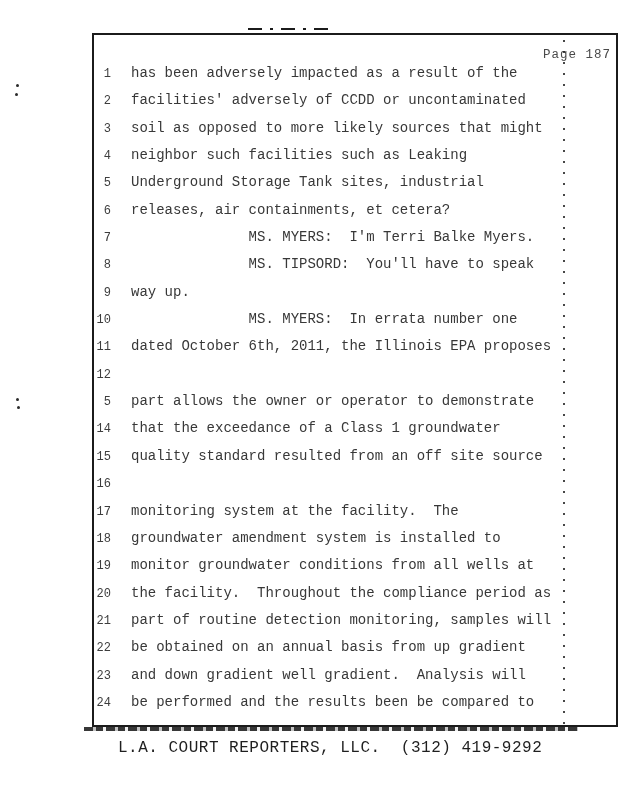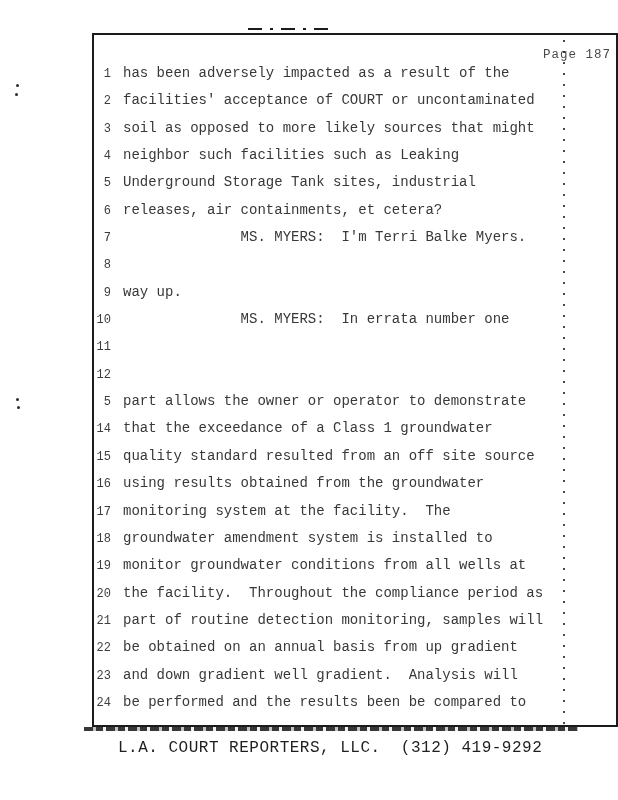--- a/index.html
+++ b/index.html
@@ -36,21 +36,21 @@
   }
   .num{
     flex:none;
     width:17px;
     text-align:right;
     font-size:12px;
     color:#3d3d3d;
     padding-top:2px;
   }
   .txt{
-    margin-left:12px;
+    margin-left:20px;
     white-space:pre;
     font-size:14px;
     color:#383838;
   }
   .footer{
     position:absolute;
     left:118px;top:739px;
     font-size:16px;
     letter-spacing:.5px;
     color:#1f1f1f;
@@ -90,21 +90,21 @@
 
   <div class="page-box">
     <div class="page-label">Page 187</div>
     <div class="lines">
         <div class="line">
           <span class="num">1</span>
           <span class="txt">has been adversely impacted as a result of the</span>
         </div>
         <div class="line">
           <span class="num">2</span>
-          <span class="txt">facilities' acceptance of COURT or uncontaminated</span>
+          <span class="txt">facilities' adversely of CCDD or uncontaminated</span>
         </div>
         <div class="line">
           <span class="num">3</span>
           <span class="txt">soil as opposed to more likely sources that might</span>
         </div>
         <div class="line">
           <span class="num">4</span>
           <span class="txt">neighbor such facilities such as Leaking</span>
         </div>
         <div class="line">
@@ -114,50 +114,51 @@
         <div class="line">
           <span class="num">6</span>
           <span class="txt">releases, air containments, et cetera?</span>
         </div>
         <div class="line">
           <span class="num">7</span>
           <span class="txt">              MS. MYERS:  I'm Terri Balke Myers.</span>
         </div>
         <div class="line">
           <span class="num">8</span>
+          <span class="txt">              MS. TIPSORD:  You'll have to speak</span>
         </div>
         <div class="line">
           <span class="num">9</span>
           <span class="txt">way up.</span>
         </div>
         <div class="line">
           <span class="num">10</span>
           <span class="txt">              MS. MYERS:  In errata number one</span>
         </div>
         <div class="line">
           <span class="num">11</span>
+          <span class="txt">dated October 6th, 2011, the Illinois EPA proposes</span>
         </div>
         <div class="line">
           <span class="num">12</span>
         </div>
         <div class="line">
           <span class="num">5</span>
           <span class="txt">part allows the owner or operator to demonstrate</span>
         </div>
         <div class="line">
           <span class="num">14</span>
           <span class="txt">that the exceedance of a Class 1 groundwater</span>
         </div>
         <div class="line">
           <span class="num">15</span>
           <span class="txt">quality standard resulted from an off site source</span>
         </div>
         <div class="line">
           <span class="num">16</span>
-          <span class="txt">using results obtained from the groundwater</span>
         </div>
         <div class="line">
           <span class="num">17</span>
           <span class="txt">monitoring system at the facility.  The</span>
         </div>
         <div class="line">
           <span class="num">18</span>
           <span class="txt">groundwater amendment system is installed to</span>
         </div>
         <div class="line">

